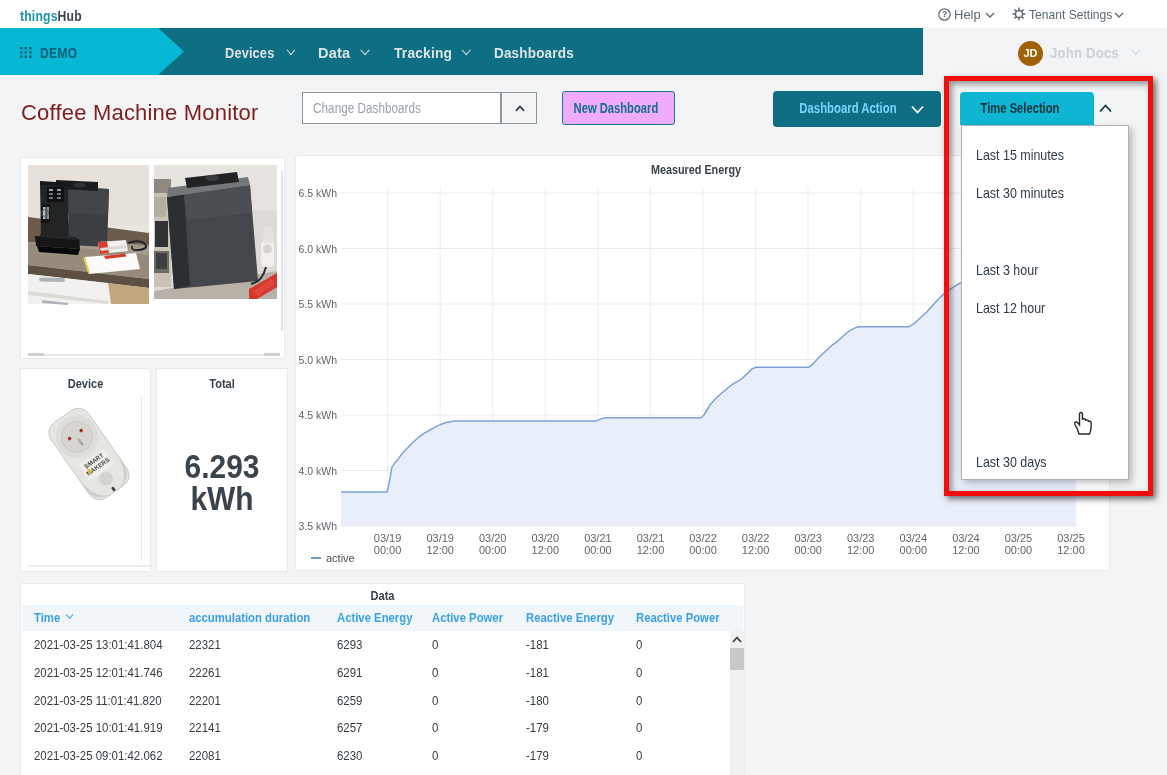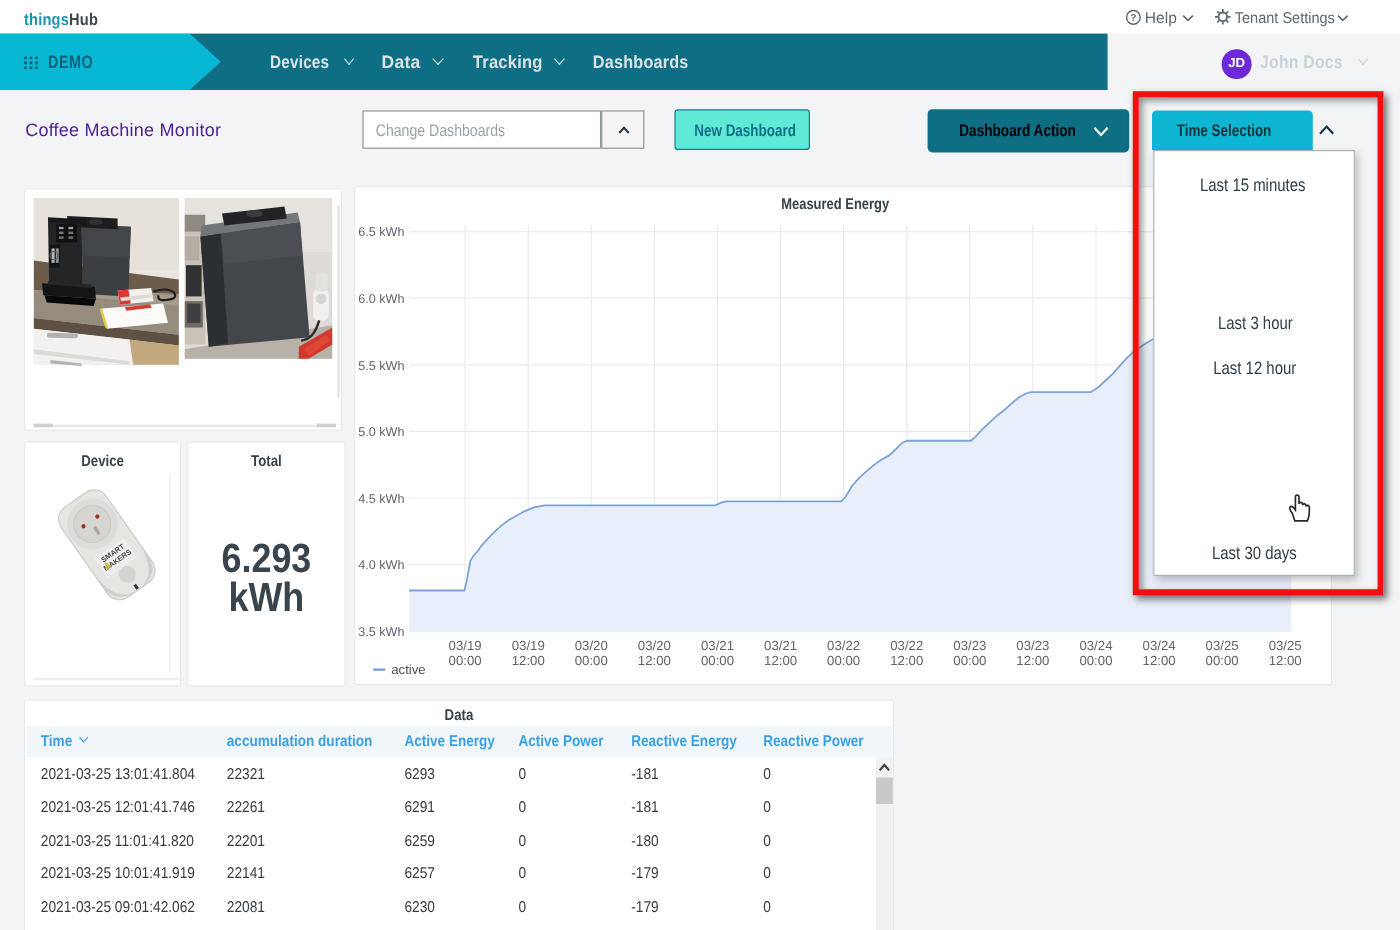--- a/index.html
+++ b/index.html
@@ -10,46 +10,46 @@
 #topbar { position:absolute; left:0; top:0; width:1167px; height:28px; background:#ffffff; }
 #logo { position:absolute; left:20px; top:8px; font-size:14px; font-weight:bold; letter-spacing:0.2px; transform:scaleX(0.87); transform-origin:left; }
 #logo .t1 { color:#1a93ac; } #logo .t2 { color:#3d464d; }
 .tophelp { position:absolute; top:7px; font-size:13px; color:#5b6770; }
 
 #navbar { position:absolute; left:0; top:28px; width:923px; height:47px; background:#0d6e84; }
 #demotab { position:absolute; left:0; top:0; width:184px; height:47px; background:#07b8d5; clip-path:polygon(0 0, 158px 0, 184px 50%, 158px 100%, 0 100%); }
 #demotxt { position:absolute; left:40px; top:16px; font-size:15px; font-weight:bold; color:#0b5f77; letter-spacing:0.5px; transform:scaleX(0.8); transform-origin:left; }
 .navitem { position:absolute; top:16px; font-size:15px; font-weight:bold; color:#dce3e5; letter-spacing:0.2px; transform-origin:left; white-space:nowrap; }
 .chev { display:inline-block; width:7px; height:7px; border-right:1.6px solid #dce3e5; border-bottom:1.6px solid #dce3e5; transform:rotate(45deg) translate(-3px,-3px); margin-left:7px; }
-#avatar { position:absolute; left:1018px; top:13px; width:25px; height:25px; border-radius:50%; background:#6d28d9; color:#fff; font-size:11px; font-weight:bold; text-align:center; line-height:25px; }
-
-#h1 { position:absolute; left:21px; top:100px; font-size:15px; color:#4c1d95; letter-spacing:0.2px; font-weight:400; }
+#avatar { position:absolute; left:1018px; top:13px; width:25px; height:25px; border-radius:50%; background:#a16207; color:#fff; font-size:11px; font-weight:bold; text-align:center; line-height:25px; }
+
+#h1 { position:absolute; left:21px; top:100px; font-size:22px; color:#7f1d1d; letter-spacing:0.2px; font-weight:400; }
 #inputbox { position:absolute; left:302px; top:92px; width:199px; height:32px; background:#fff; border:1px solid #8d959b; font-size:14px; color:#9aa2a9; line-height:30px; }
 #inputbox span { display:inline-block; padding-left:12px; transform:scaleX(0.84); transform-origin:left; }
 #caretbtn { position:absolute; left:501px; top:92px; width:36px; height:32px; background:#f4f4f5; border:1px solid #8d959b; }
-#newdash { position:absolute; left:562px; top:91px; width:113px; height:34px; background:#5eead4; border:1px solid #1a768e; border-radius:3px; color:#136f88; font-weight:bold; font-size:14px; text-align:right; line-height:33px; }
+#newdash { position:absolute; left:562px; top:91px; width:113px; height:34px; background:#f0abfc; border:1px solid #1a768e; border-radius:3px; color:#136f88; font-weight:bold; font-size:14px; text-align:left; line-height:33px; }
 #newdash span { display:inline-block; transform:scaleX(0.80); }
-#dashact { position:absolute; left:773px; top:91px; width:168px; height:36px; background:#0d6e84; border-radius:4px; color:#000000; font-weight:bold; font-size:14px; }
+#dashact { position:absolute; left:773px; top:91px; width:168px; height:36px; background:#0d6e84; border-radius:4px; color:#7dd3fc; font-weight:bold; font-size:14px; }
 
 .card { position:absolute; background:#fff; border:1px solid #e7e9eb; border-radius:2px; }
 #photocard { left:20px; top:157px; width:265px; height:202px; }
 #devcard   { left:20px; top:368px; width:131px; height:204px; }
 #totcard   { left:156px; top:368px; width:132px; height:204px; }
 #chartcard { left:295px; top:155px; width:815px; height:416px; }
 #tablecard { left:20px; top:583px; width:725px; height:200px; }
 .cardtitle { font-size:13px; font-weight:bold; color:#37424a; text-align:center; transform:scaleX(0.85); }
 #totval { position:absolute; left:0; top:81px; width:100%; text-align:center; font-size:34px; font-weight:bold; color:#3a444d; line-height:32px; transform:scaleX(0.88); }
 
 #tabhead { position:absolute; left:1px; top:21px; right:1px; height:26px; background:#f0f6fa; }
 .th { position:absolute; top:26px; font-size:13px; font-weight:bold; color:#3aa0e5; transform:scaleX(0.87); transform-origin:left; white-space:nowrap; }
 .td { position:absolute; font-size:13px; color:#343b41; transform:scaleX(0.88); transform-origin:left; white-space:nowrap; }
 
 #tsbtn { position:absolute; left:960px; top:92px; width:134px; height:33px; background:#0fb6d3; border-radius:4px 4px 0 0; }
 #tspanel { position:absolute; left:961px; top:125px; width:168px; height:355px; background:#fff; border:1px solid #aeb3b7; box-shadow:3px 3px 7px rgba(0,0,0,0.25); }
-.tsitem { position:absolute; left:1px; width:166px; height:38px; font-size:15px; color:#2e3d48; line-height:38px; padding-left:13px;text-align:center; }
+.tsitem { position:absolute; left:1px; width:166px; height:38px; font-size:15px; color:#2e3d48; line-height:38px; padding-left:13px; }
 .tsitem span { display:inline-block; transform:scaleX(0.83); transform-origin:left; }
 
 #redrect { position:absolute; left:944px; top:76px; width:209px; height:420px; border:5px solid #f30e0e; box-shadow:3px 3px 6px rgba(60,60,60,0.75), inset 3px 3px 6px rgba(60,60,60,0.55); }
 </style>
 </head>
 <body>
 <div id="topbar">
   <div id="logo"><span class="t1">things</span><span class="t2">Hub</span></div>
   <svg width="13" height="13" viewBox="0 0 13 13" style="position:absolute;left:938px;top:8px;">
       <circle cx="6.5" cy="6.5" r="5.7" fill="none" stroke="#5b6770" stroke-width="1.2"></circle>
@@ -371,20 +371,21 @@
 </div>
 
 <div id="tsbtn">
   <div style="position:absolute;left:0;width:120px;text-align:center;top:8px;font-size:14px;font-weight:bold;color:#16323d;transform:scaleX(0.80);">Time Selection</div>
   <svg width="13" height="9" viewBox="0 0 13 9" style="position:absolute;left:139px;top:12px;">
       <path d="M1 7.5 L6.5 1.5 L12 7.5" stroke="#123944" stroke-width="1.8" fill="none"></path>
     </svg>
 </div>
 <div id="tspanel">
   <div class="tsitem" style="top:10px;"><span>Last 15 minutes</span></div>
+  <div class="tsitem" style="top:48px;"><span>Last 30 minutes</span></div>
   <div class="tsitem" style="top:125px;"><span>Last 3 hour</span></div>
   <div class="tsitem" style="top:163px;"><span>Last 12 hour</span></div>
   <div class="tsitem" style="top:317px;"><span>Last 30 days</span></div>
   <svg width="22" height="26" viewBox="0 0 22 26" style="position:absolute;left:110px;top:284px;">
     <path d="M7 24 L5 18 Q2 14 3 12.5 Q4.2 11.2 6 13 L7.5 15 L7.5 4.5 Q7.5 2.5 9 2.5 Q10.5 2.5 10.5 4.5 L10.5 10 Q10.5 8.6 12 8.6 Q13.5 8.6 13.5 10.2 L13.5 11 Q13.7 9.8 15 9.9 Q16.3 10 16.4 11.4 L16.5 12 Q16.8 11 18 11.2 Q19.2 11.4 19.2 13 L19 18 Q18.8 21 17.5 24 Z" fill="#ffffff" stroke="#24292e" stroke-width="1.4"></path>
   </svg>
 </div>
 <div id="redrect"></div>
 
 </body></html>

